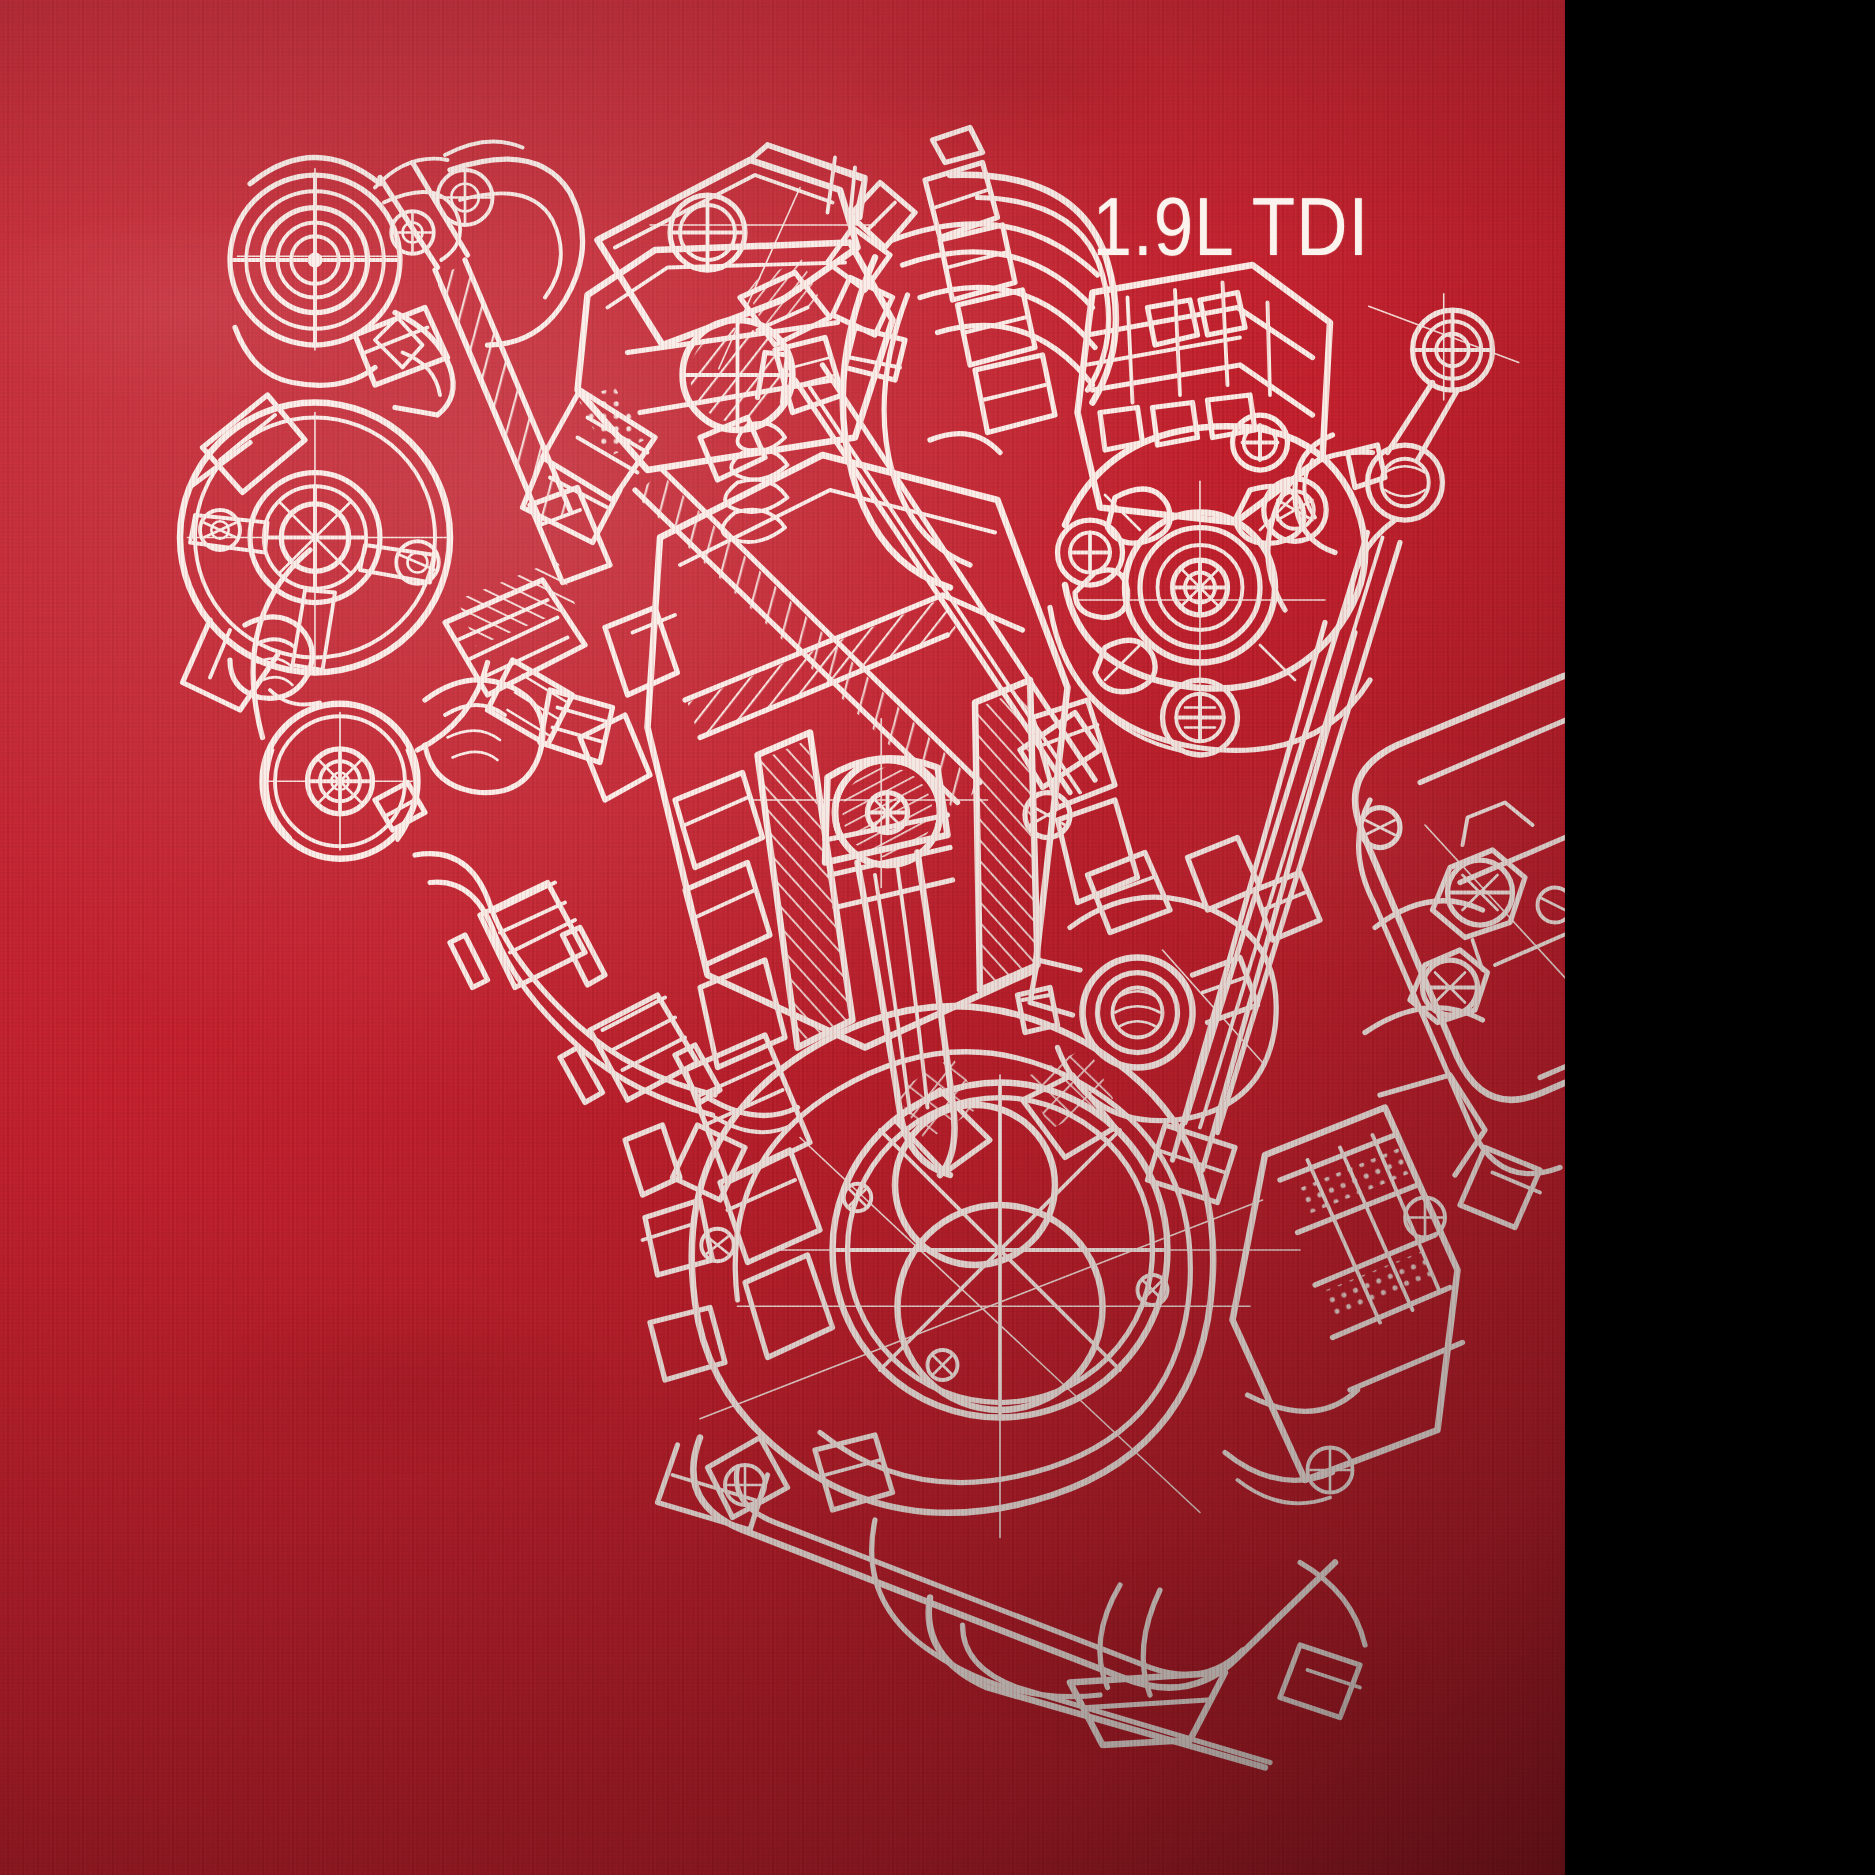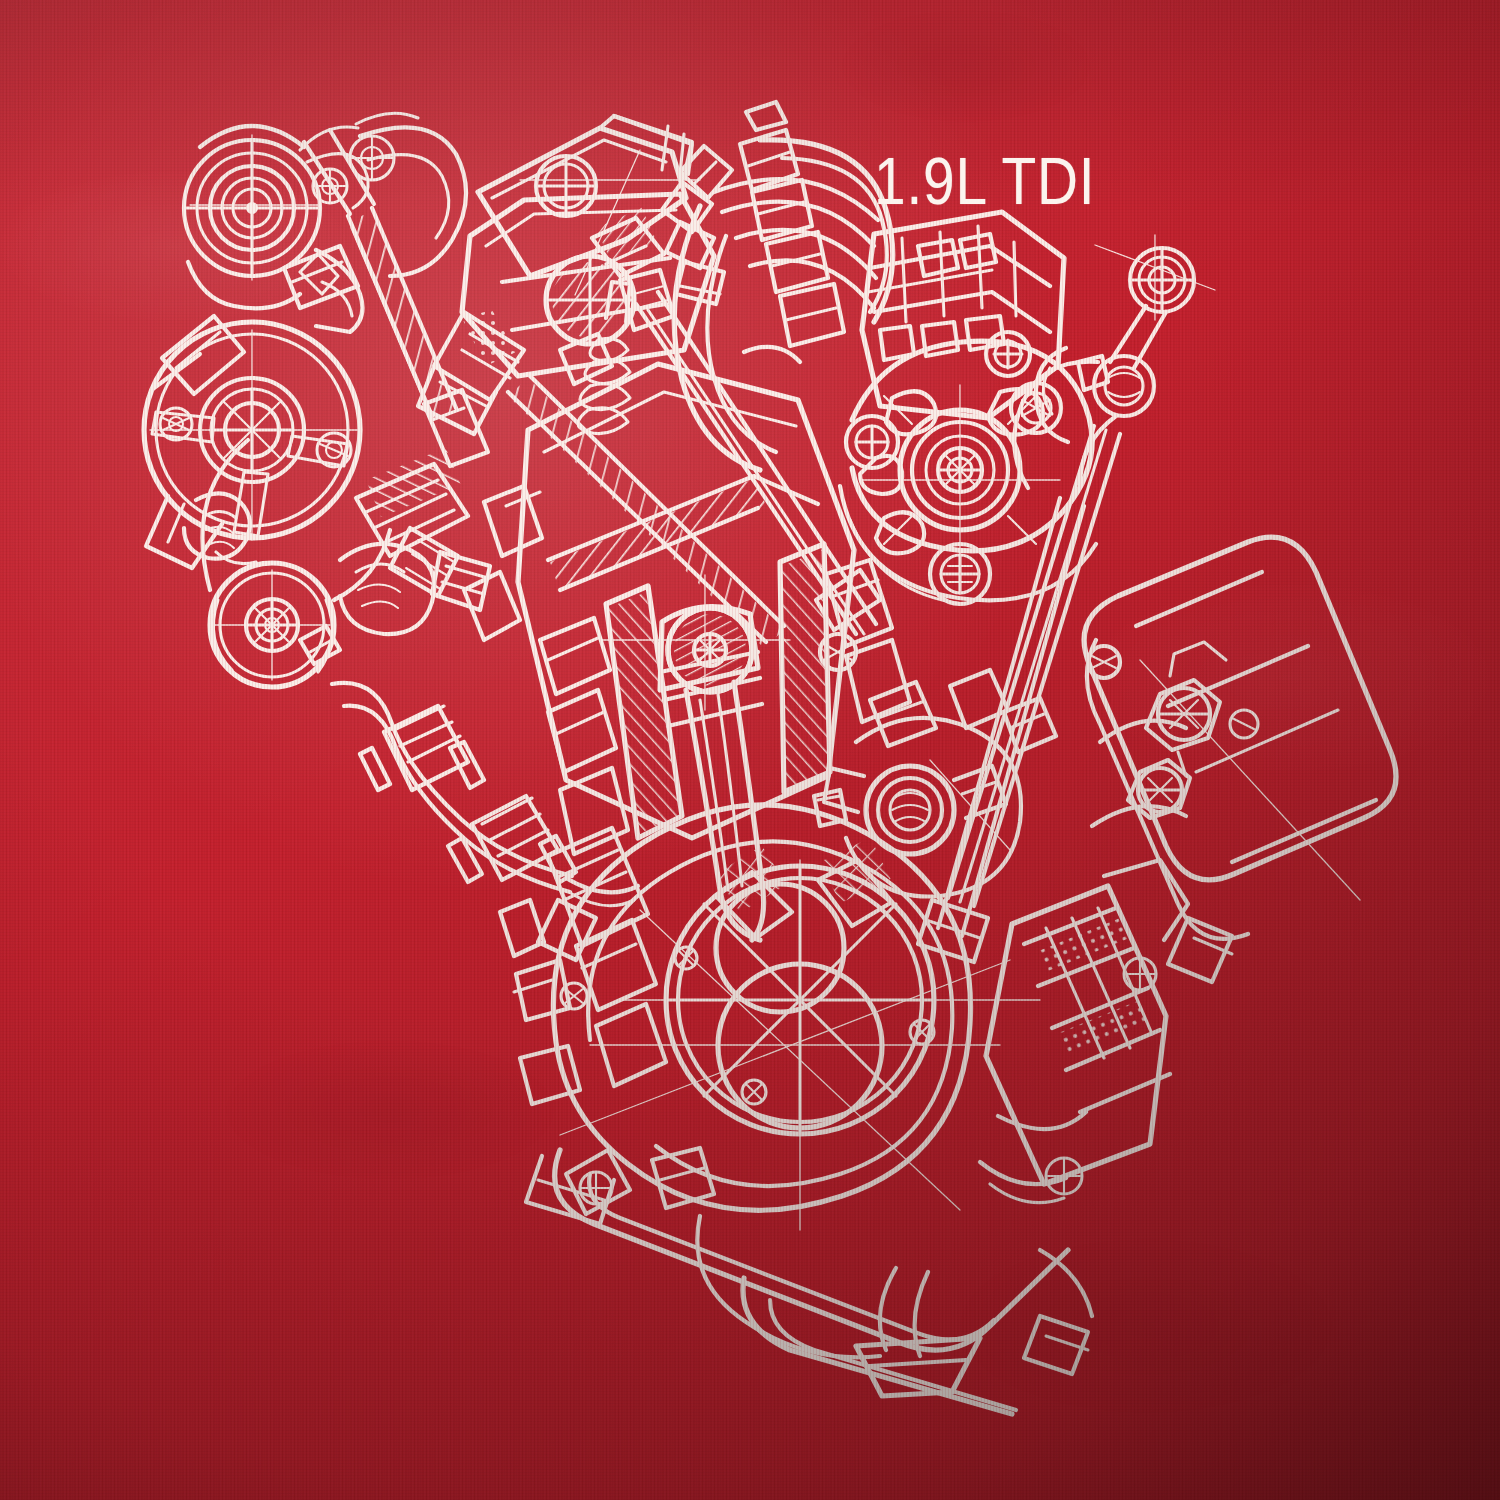--- a/index.html
+++ b/index.html
@@ -1,18 +1,18 @@
 <!DOCTYPE html>
 <html><head>
 <meta charset="utf-8">
 <style>
   html,body{margin:0;padding:0;background:#000;}
   #stage{
     position:relative;
-    width:1500px;height:1500px;
+    width:1252px;height:1500px;
     overflow:hidden;
     font-family:"Liberation Sans", sans-serif;
   }
   
   #fabric-base{
     position:absolute;inset:0;
     background:#C4222F;
   }
   
   #fabric-rib{

